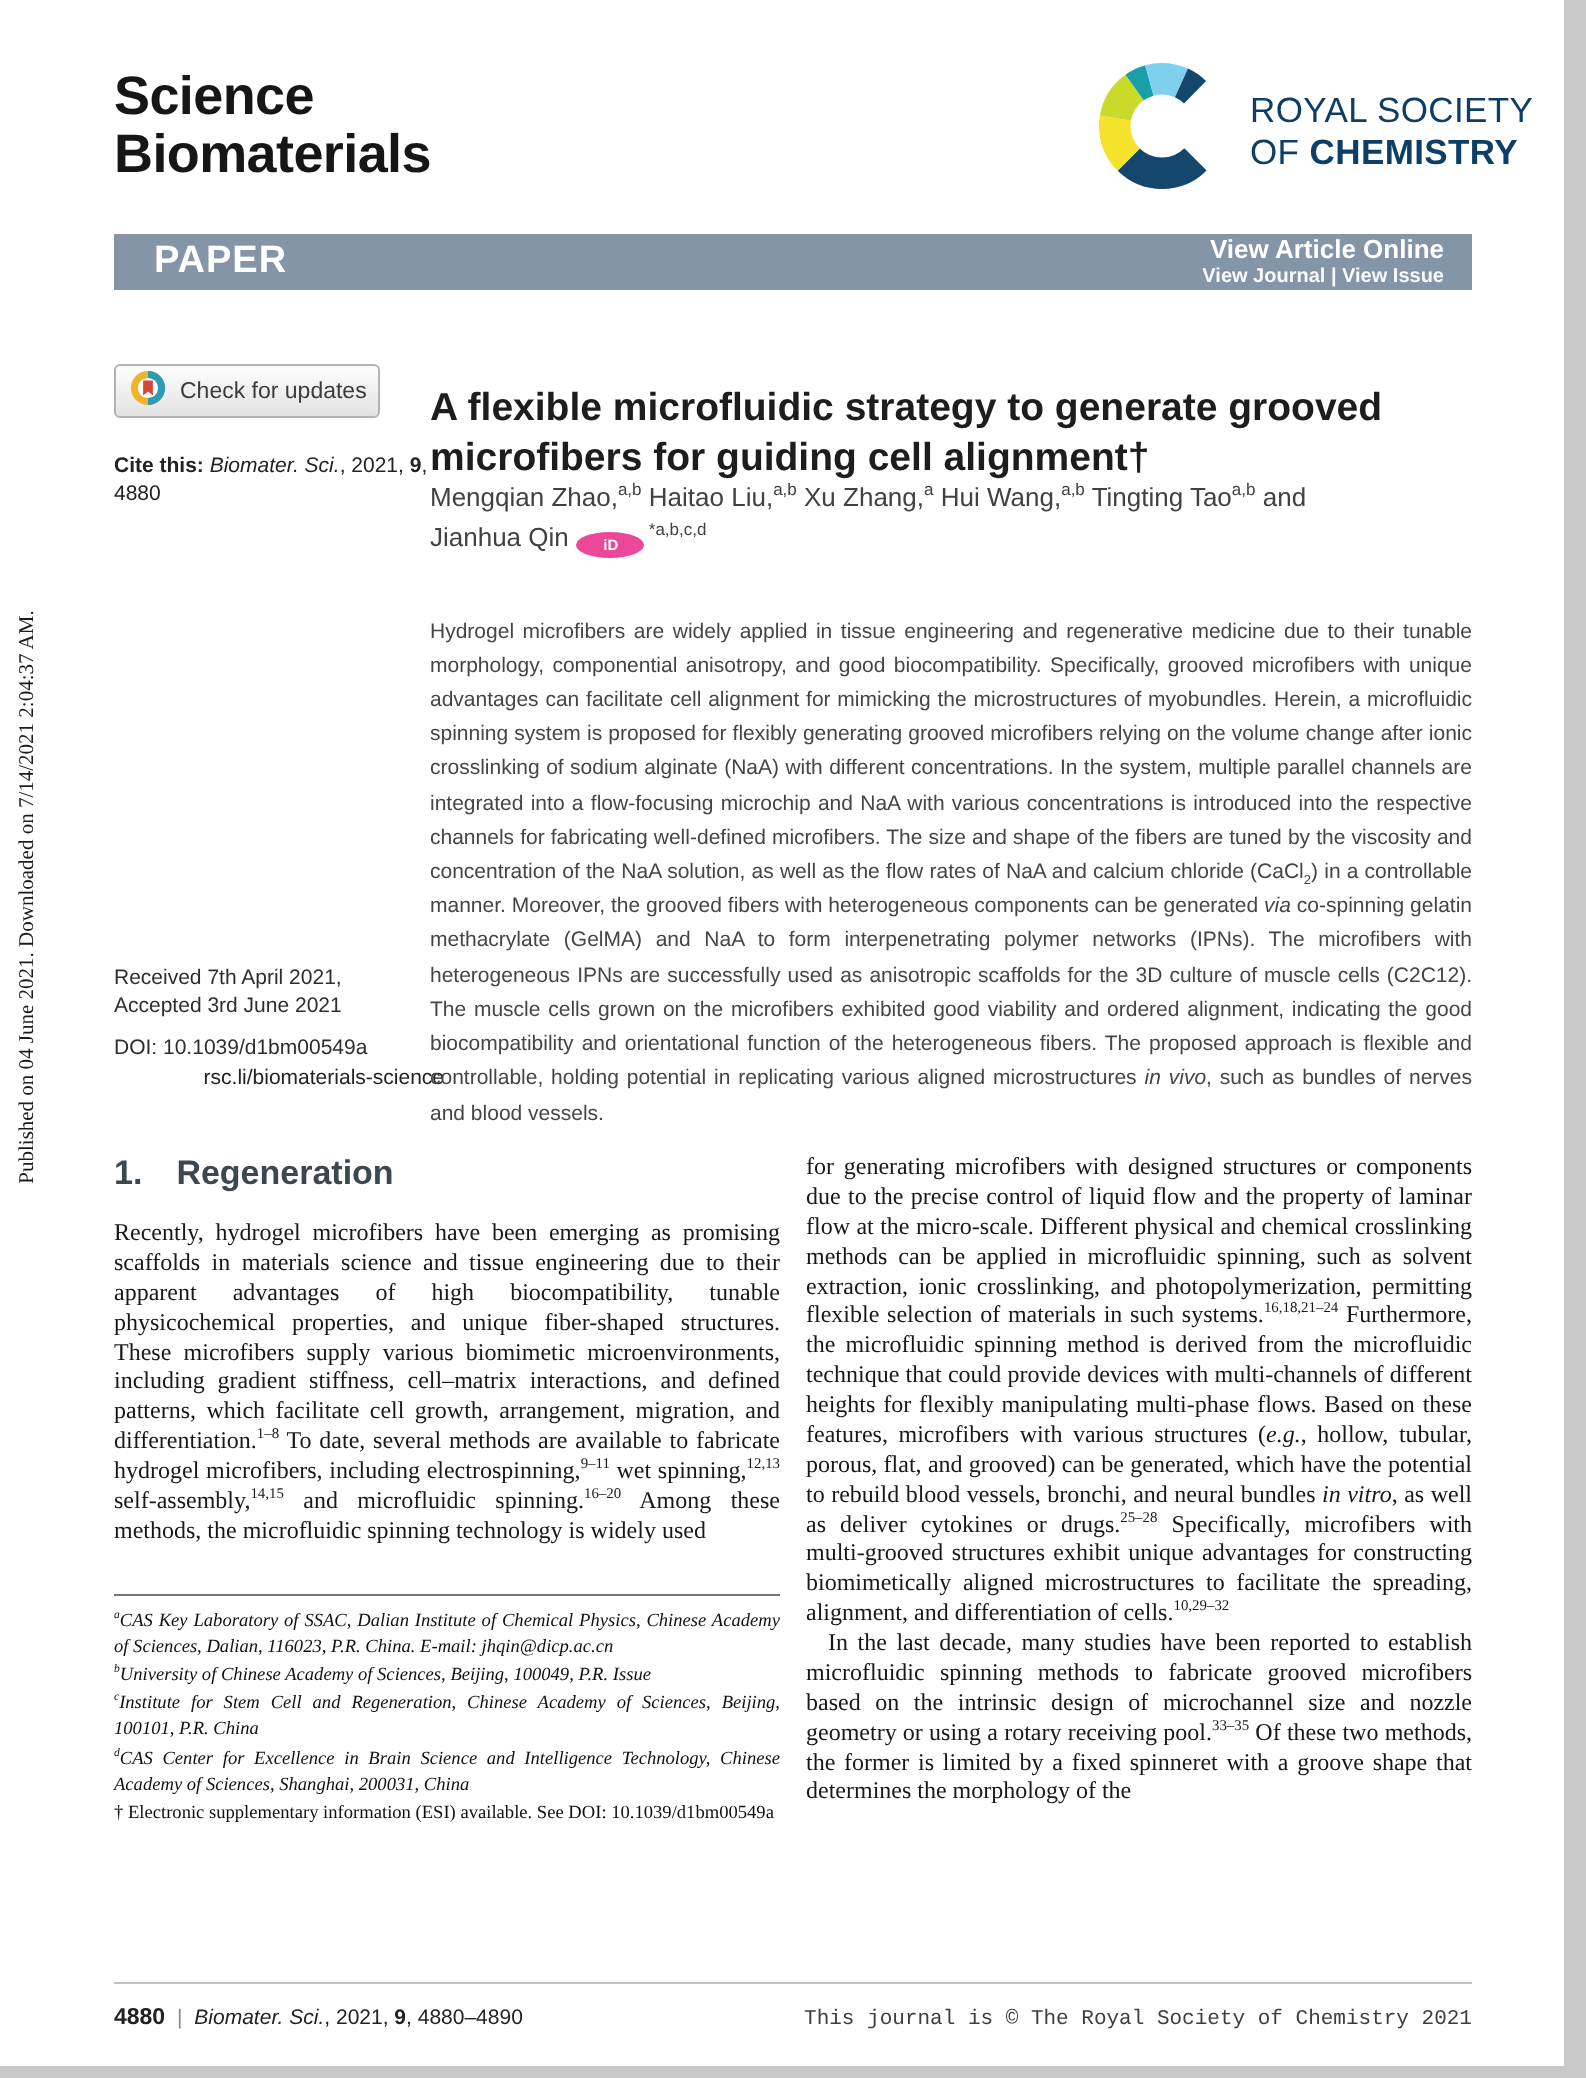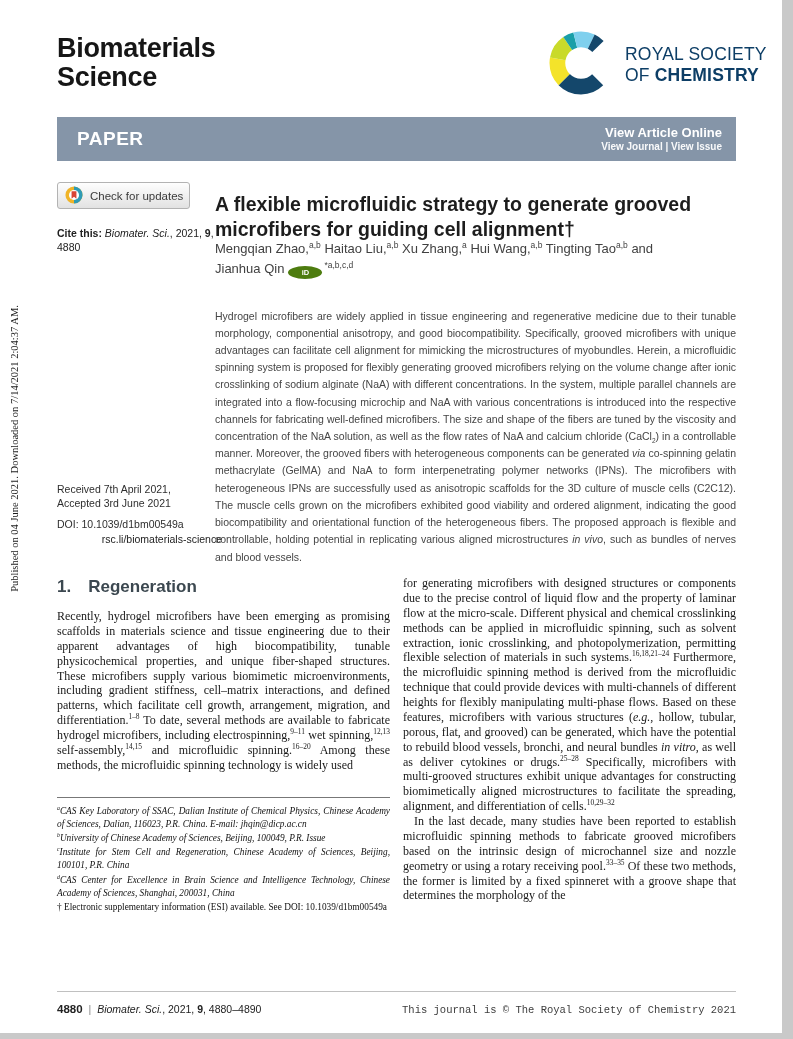--- a/index.html
+++ b/index.html
@@ -19,21 +19,21 @@
              white-space:nowrap;text-align:center;font-family:"Liberation Serif",serif;
              font-size:10.5px;color:#1b1b1b;}
 
   
   .masthead{position:absolute;left:57px;top:34px;font-weight:bold;font-size:27px;
             line-height:1.06;color:#161616;letter-spacing:-0.3px;}
   .rsc-logo{position:absolute;left:546px;top:28px;display:flex;align-items:center;gap:9px;}
   .rsc-logo-text{font-size:17.5px;line-height:1.18;color:#0d3e66;letter-spacing:0.2px;}
 
   
-  .paper-bar{position:absolute;left:57px;top:117px;width:679px;height:44px;background:#8595a8;
+  .paper-bar{position:absolute;left:57px;top:117px;width:679px;height:28px;background:#8595a8;
              display:flex;align-items:center;justify-content:space-between;color:#fff;}
   .paper-label{font-size:19px;font-weight:bold;letter-spacing:0.5px;padding-left:20px;}
   .bar-links{text-align:right;padding-right:14px;line-height:1.25;}
   .view-article{font-size:13px;font-weight:bold;cursor:pointer;}
   .view-journal{font-size:10px;font-weight:bold;opacity:0.95;cursor:pointer;}
 
   
   .check-updates{position:absolute;left:57px;top:182px;width:133px;height:27px;
                  border:1px solid #b3b3b3;border-radius:3px;
                  background:linear-gradient(#fefefe,#e2e2e2);
@@ -44,21 +44,21 @@
   .pub-dates{position:absolute;left:57px;top:483px;width:165px;font-size:10.5px;color:#2e2e2e;line-height:1.32;}
   .doi-line{margin-top:7px;}
   .rsc-link{margin-top:1px;font-weight:normal;color:#222;cursor:pointer;text-align:right;}
 
   
   .article-title{position:absolute;left:215px;top:179px;width:490px;font-size:19.5px;
                  font-weight:bold;color:#1d1d1d;line-height:1.28;}
   .authors{position:absolute;left:215px;top:239px;width:521px;font-size:13px;color:#414141;line-height:1.55;}
   .authors sup{font-size:8.5px;}
   .orcid-icon{display:inline-flex;align-items:center;justify-content:center;width:34px;height:13px;
-              border-radius:50%;background:#4d7c0f;color:#fff;font-size:7.5px;font-weight:bold;
+              border-radius:50%;background:#ec4899;color:#fff;font-size:7.5px;font-weight:bold;
               vertical-align:-2px;margin:0 2px 16px 4px;cursor:pointer;}
   .abstract{position:absolute;left:215px;top:297px;width:521px;font-size:10.5px;color:#454545;
             line-height:1.64;text-align:justify;}
 
   
   .intro{position:absolute;left:57px;top:576px;width:679px;}
   .columns{display:flex;gap:13px;}
   .col{width:333px;font-family:"Liberation Serif",serif;font-size:12px;line-height:1.24;
        text-align:justify;color:#181818;}
   .sec-heading{font-family:"Liberation Sans",sans-serif;font-size:17px;font-weight:bold;
@@ -82,22 +82,22 @@
 <body>
 
 <div class="page">
 
   <div class="edge-right"></div>
   <div class="edge-bottom"></div>
 
   <div class="watermark">Published on 04 June 2021. Downloaded on 7/14/2021 2:04:37 AM.</div>
 
   <div class="masthead">
+    <div>Science</div>
     <div>Biomaterials</div>
-    <div>Science</div>
   </div>
 
   <div class="rsc-logo">
     <span>
       <svg width="70" height="70" viewBox="0 0 80 80">
         <g fill="none" stroke-width="18">
           <circle cx="40" cy="40" r="27" pathLength="360" stroke="#14476b" stroke-dasharray="90 270" stroke-dashoffset="-45"></circle>
           <circle cx="40" cy="40" r="27" pathLength="360" stroke="#f4e32a" stroke-dasharray="55 305" stroke-dashoffset="-135"></circle>
           <circle cx="40" cy="40" r="27" pathLength="360" stroke="#c9da2a" stroke-dasharray="45 315" stroke-dashoffset="-190"></circle>
           <circle cx="40" cy="40" r="27" pathLength="360" stroke="#1a9fa8" stroke-dasharray="20 340" stroke-dashoffset="-235"></circle>

